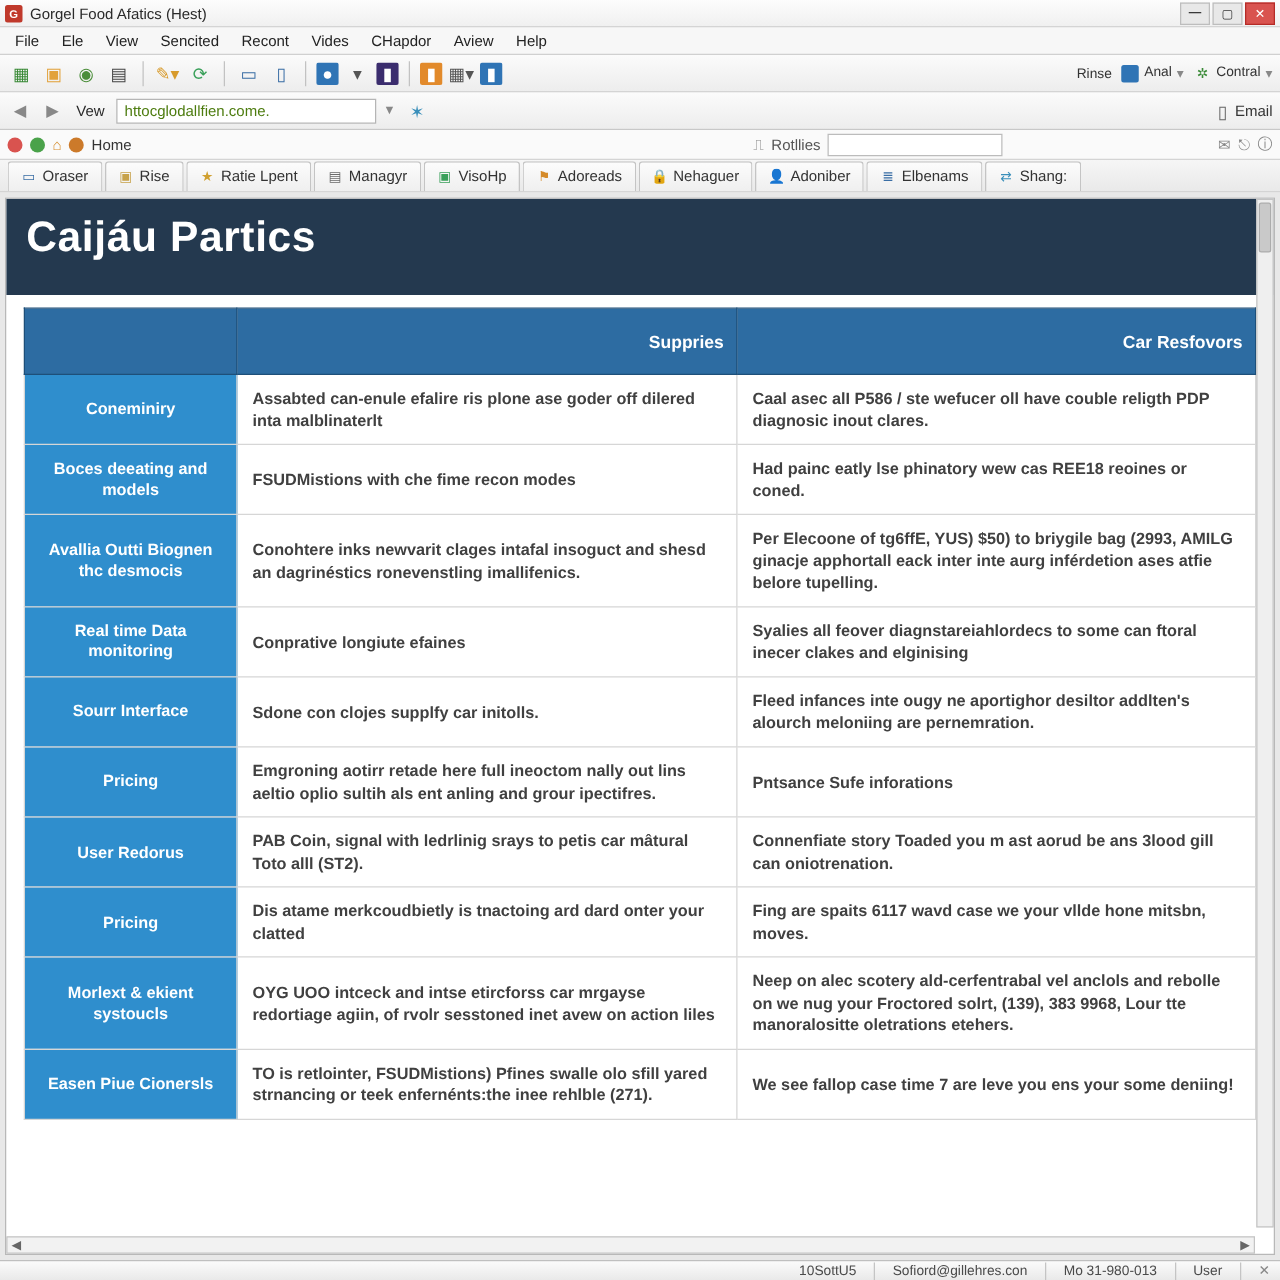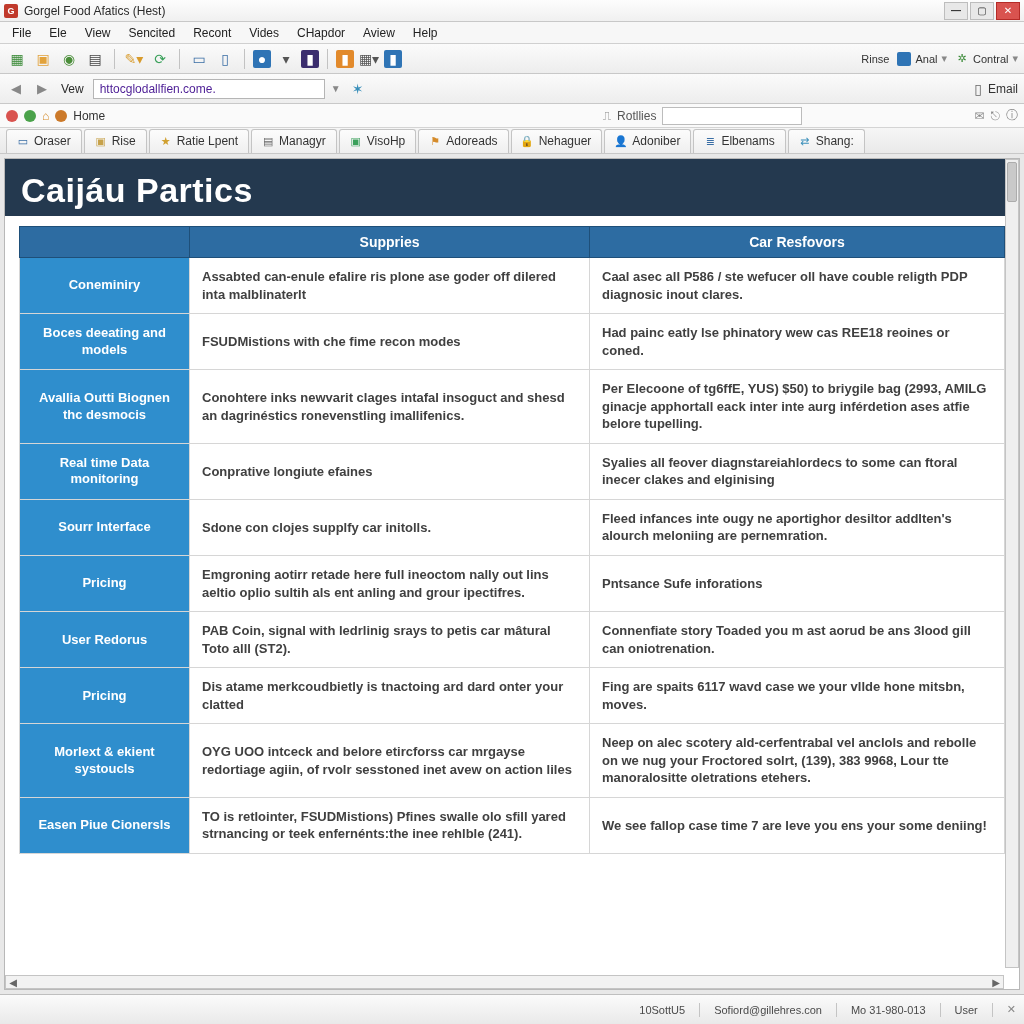--- a/index.html
+++ b/index.html
@@ -72,43 +72,43 @@
     width:1px; height:20px; background:#c2c2c2; margin:0 4px;
   }
   .tool-icon {
     width:22px; height:22px;
     display:flex; align-items:center; justify-content:center;
     border:1px solid transparent;
     border-radius:3px;
     font-size:14px;
   }
   .toolbar .right-cluster { margin-left:auto; display:flex; align-items:center; gap:8px; font-size:11px; color:#333;}
-  .right-cluster .lbl { display:flex; align-items:center; gap:4px;}
+  .right-cluster .lbl { display:flex; align-items:flex-start; gap:4px;}
   .right-cluster .mini-icon { width:14px;height:14px;display:inline-flex;align-items:center;justify-content:center;}
 
   
   .urlbar {
     height:30px;
     background:linear-gradient(#fbfbfb,#ededed);
     border-bottom:1px solid #c8c8c8;
     display:flex; align-items:center;
     padding:0 6px; gap:6px;
   }
   .nav-arrow {
     width:20px;height:20px;display:flex;align-items:center;justify-content:center;
     color:#888; font-size:13px;
   }
   .urlbar .view-label { color:#2a2a2a; font-size:12px; margin:0 3px;}
   .urlbar .url-input {
-    width:232px; height:20px;
+    width:208px; height:20px;
     border:1px solid #b5b5b5;
     background:#fff;
     padding:2px 6px;
     font-size:12px;
-    color:#4c1d95;
+    color:#4d7c0f;
   }
   .urlbar .go-btn {
     width:22px; height:22px;
     display:flex;align-items:center;justify-content:center;
     font-size:14px;
   }
   .urlbar .email-cluster { margin-left:auto; display:flex; align-items:center; gap:6px; color:#333;}
 
   
   .favbar {
@@ -173,21 +173,21 @@
     height:14px;
     background:#f2f2f2; border:1px solid #c4c4c4;
     display:flex;align-items:center;
   }
   .scrollbar-h .arrow { width:14px; text-align:center; color:#666; font-size:10px;}
 
   
   .page-band {
     background:#24394f;
     color:#fff;
-    padding:12px 16px 6px 16px;
+    padding:12px 16px 26px 16px;
   }
   .page-band h1 {
     font-family: "Franklin Gothic Medium", "Arial Black", Arial, sans-serif;
     font-size:34px;
     font-weight:800;
     letter-spacing:0.5px;
   }
 
   
   .cmp-wrap { padding:10px 14px 30px 14px; }
@@ -195,22 +195,22 @@
     width:100%;
     border-collapse:collapse;
     table-layout:fixed;
   }
   table.cmp col.c-label { width:170px;}
   table.cmp col.c-supp { width:400px;}
   table.cmp col.c-rest {}
   table.cmp th {
     background:#2d6ca2;
     color:#fff;
-    text-align:center;
-    padding:7px 10px;
+    text-align:right;
+    padding:18px 10px;
     font-weight:bold;
     font-size:14px;
     border:1px solid #1e4f79;
   }
   table.cmp th.blank { background:#2d6ca2;}
   table.cmp td {
     border:1px solid #d6d6d6;
     padding:10px 12px;
     vertical-align:middle;
     font-size:13px;
@@ -222,21 +222,21 @@
     background:#2f8ecd;
     color:#fff;
     text-align:center;
     font-weight:bold;
     font-size:13px;
     line-height:1.25;
   }
 
   
   .statusbar {
-    height:30px;
+    height:16px;
     background:linear-gradient(#fbfbfb,#e9e9e9);
     border-top:1px solid #bfbfbf;
     display:flex;align-items:center;
     padding:0 8px; gap:14px;
     font-size:11px; color:#4a4a4a;
   }
   .statusbar .spacer{flex:1;}
   .statusbar .seg{display:flex;align-items:center;gap:4px;}
   .statusbar .divider{width:1px;height:14px;background:#c4c4c4;}
 </style>
@@ -429,27 +429,27 @@
               <td>PAB Coin, signal with ledrlinig srays to petis car mâtural Toto alll (ST2).</td>
               <td>Connenfiate story Toaded you m ast aorud be ans 3lood gill can oniotrenation.</td>
             </tr>
             <tr>
               <td class="row-label">Pricing</td>
               <td>Dis atame merkcoudbietly is tnactoing ard dard onter your clatted</td>
               <td>Fing are spaits 6117 wavd case we your vllde hone mitsbn, moves.</td>
             </tr>
             <tr>
               <td class="row-label">Morlext &amp; ekient systoucls</td>
-              <td>OYG UOO intceck and belore etircforss car mrgayse redortiage agiin, of rvolr sesstoned inet avew on action liles</td>
+              <td>OYG UOO intceck and intse etircforss car mrgayse redortiage agiin, of rvolr sesstoned inet avew on action liles</td>
               <td>Neep on alec scotery ald-cerfentrabal vel anclols and rebolle on we nug your Froctored solrt, (139), 383 9968, Lour tte manoralositte oletrations etehers.</td>
             </tr>
             <tr>
               <td class="row-label">Easen Piue Cionersls</td>
               <td>TO is retlointer, FSUDMistions)
-Pfines swalle olo sfill yared strnancing or teek enfernénts:the inee rehlble (241).</td>
+Pfines swalle olo sfill yared strnancing or teek enfernénts:the inee rehlble (271).</td>
               <td>We see fallop case time 7 are leve you ens your some deniing!</td>
             </tr>
           </tbody>
       </table>
     </div>
   </div>
 
   <div class="scrollbar-v">
     <div class="thumb"></div>
   </div>

